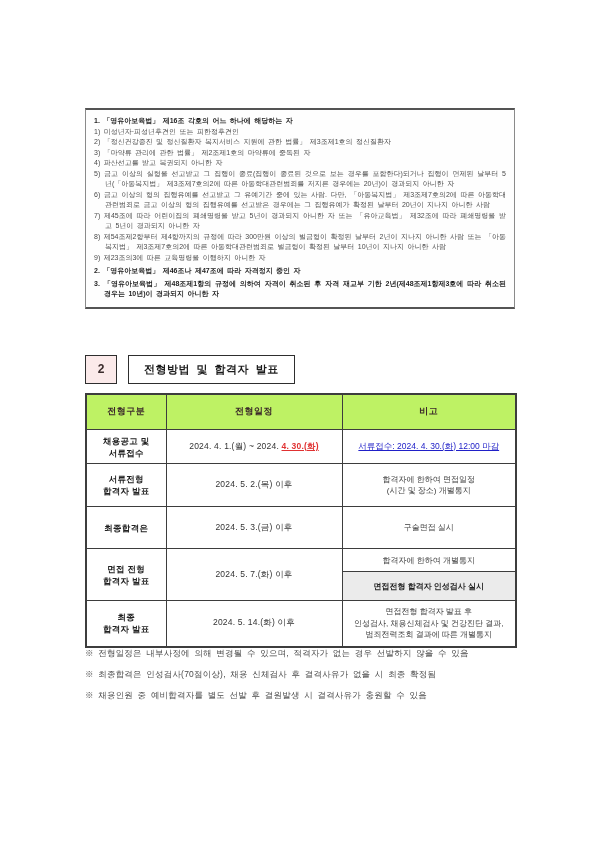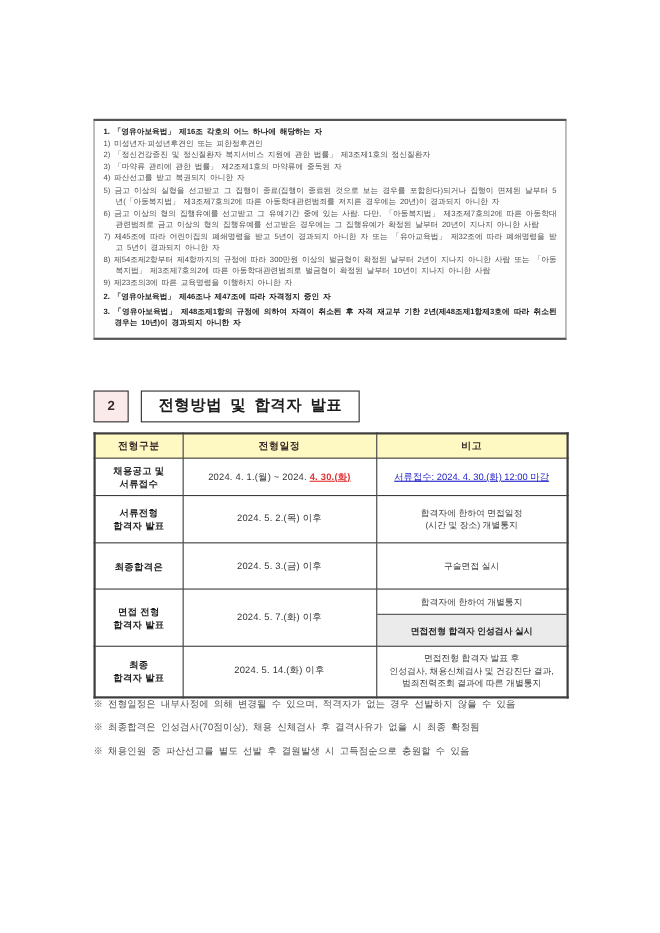--- a/index.html
+++ b/index.html
@@ -28,33 +28,33 @@
   
   .section-header { margin-top:46px; display:flex; align-items:stretch; height:29px; }
   .section-num {
     width:32px; background:#fbeaea; border:1.5px solid #2e2e2e;
     display:flex; align-items:center; justify-content:center;
     font-weight:bold; font-size:12px; color:#3a2c2c;
   }
   .section-title-box {
     margin-left:11px; border:1.5px solid #2e2e2e; background:#ffffff;
     display:flex; align-items:center; padding:0 15px;
-    font-weight:bold; font-size:14px; color:#1c1c1c; letter-spacing:0.5px; word-spacing:3px;
+    font-weight:bold; font-size:11px; color:#1c1c1c; letter-spacing:0.5px; word-spacing:3px;
   }
 
   
   table.sched {
     margin-top:9px; width:430px; border-collapse:collapse;
     border:2px solid #3d3d3d; table-layout:fixed;
   }
   table.sched th, table.sched td { border:1px solid #3d3d3d; vertical-align:middle; text-align:center; }
   col.c1 { width:80px; } col.c2 { width:176px; } col.c3 { width:174px; }
   th.hd {
-    background:#fef9c3; color:#3c2a2a; font-size:9px; font-weight:bold;
-    height:23px; letter-spacing:0.5px;
+    background:#bef264; color:#3c2a2a; font-size:9px; font-weight:bold;
+    height:36px; letter-spacing:0.5px;
   }
   td.cat { font-weight:bold; font-size:8.5px; color:#222222; white-space:pre-line; line-height:12px; letter-spacing:0.3px; }
   td.sched-cell { font-size:8.5px; color:#333333; letter-spacing:0.2px; }
   td.note-cell { font-size:8px; color:#3d3d3d; white-space:pre-line; line-height:11.5px; }
   tr.r1 { height:34px; } tr.r2 { height:43px; } tr.r3 { height:42px; }
   tr.r4 { height:46px; } tr.r5 { height:46px;margin-top:18px; }
   .red-underline { color:#e03131; text-decoration:underline;font-weight:bold; }
   .blue-link { color:#2020c8; text-decoration:underline; font-size:8.5px; }
   td.split { padding:0; }
   .split-top { height:23px; display:flex; align-items:center; justify-content:center; font-size:8px; color:#3d3d3d; border-bottom:1px solid #3d3d3d; }
@@ -136,17 +136,17 @@
         <td class="note-cell">면접전형 합격자 발표 후
 인성검사, 채용신체검사 및 건강진단 결과,
 범죄전력조회 결과에 따른 개별통지</td>
       </tr>
     </tbody>
       </table>
 
     <div class="notes">
       <div class="note-line">※ 전형일정은 내부사정에 의해 변경될 수 있으며, 적격자가 없는 경우 선발하지 않을 수 있음</div>
       <div class="note-line">※ 최종합격은 인성검사(70점이상), 채용 신체검사 후 결격사유가 없을 시 최종 확정됨</div>
-      <div class="note-line">※ 채용인원 중 파산선고를 별도 선발 후 결원발생 시 고득점순으로 충원할 수 있음</div>
+      <div class="note-line">※ 채용인원 중 예비합격자를 별도 선발 후 결원발생 시 결격사유가 충원할 수 있음</div>
     </div>
 
   </div>
 </div>
 
 </body></html>

